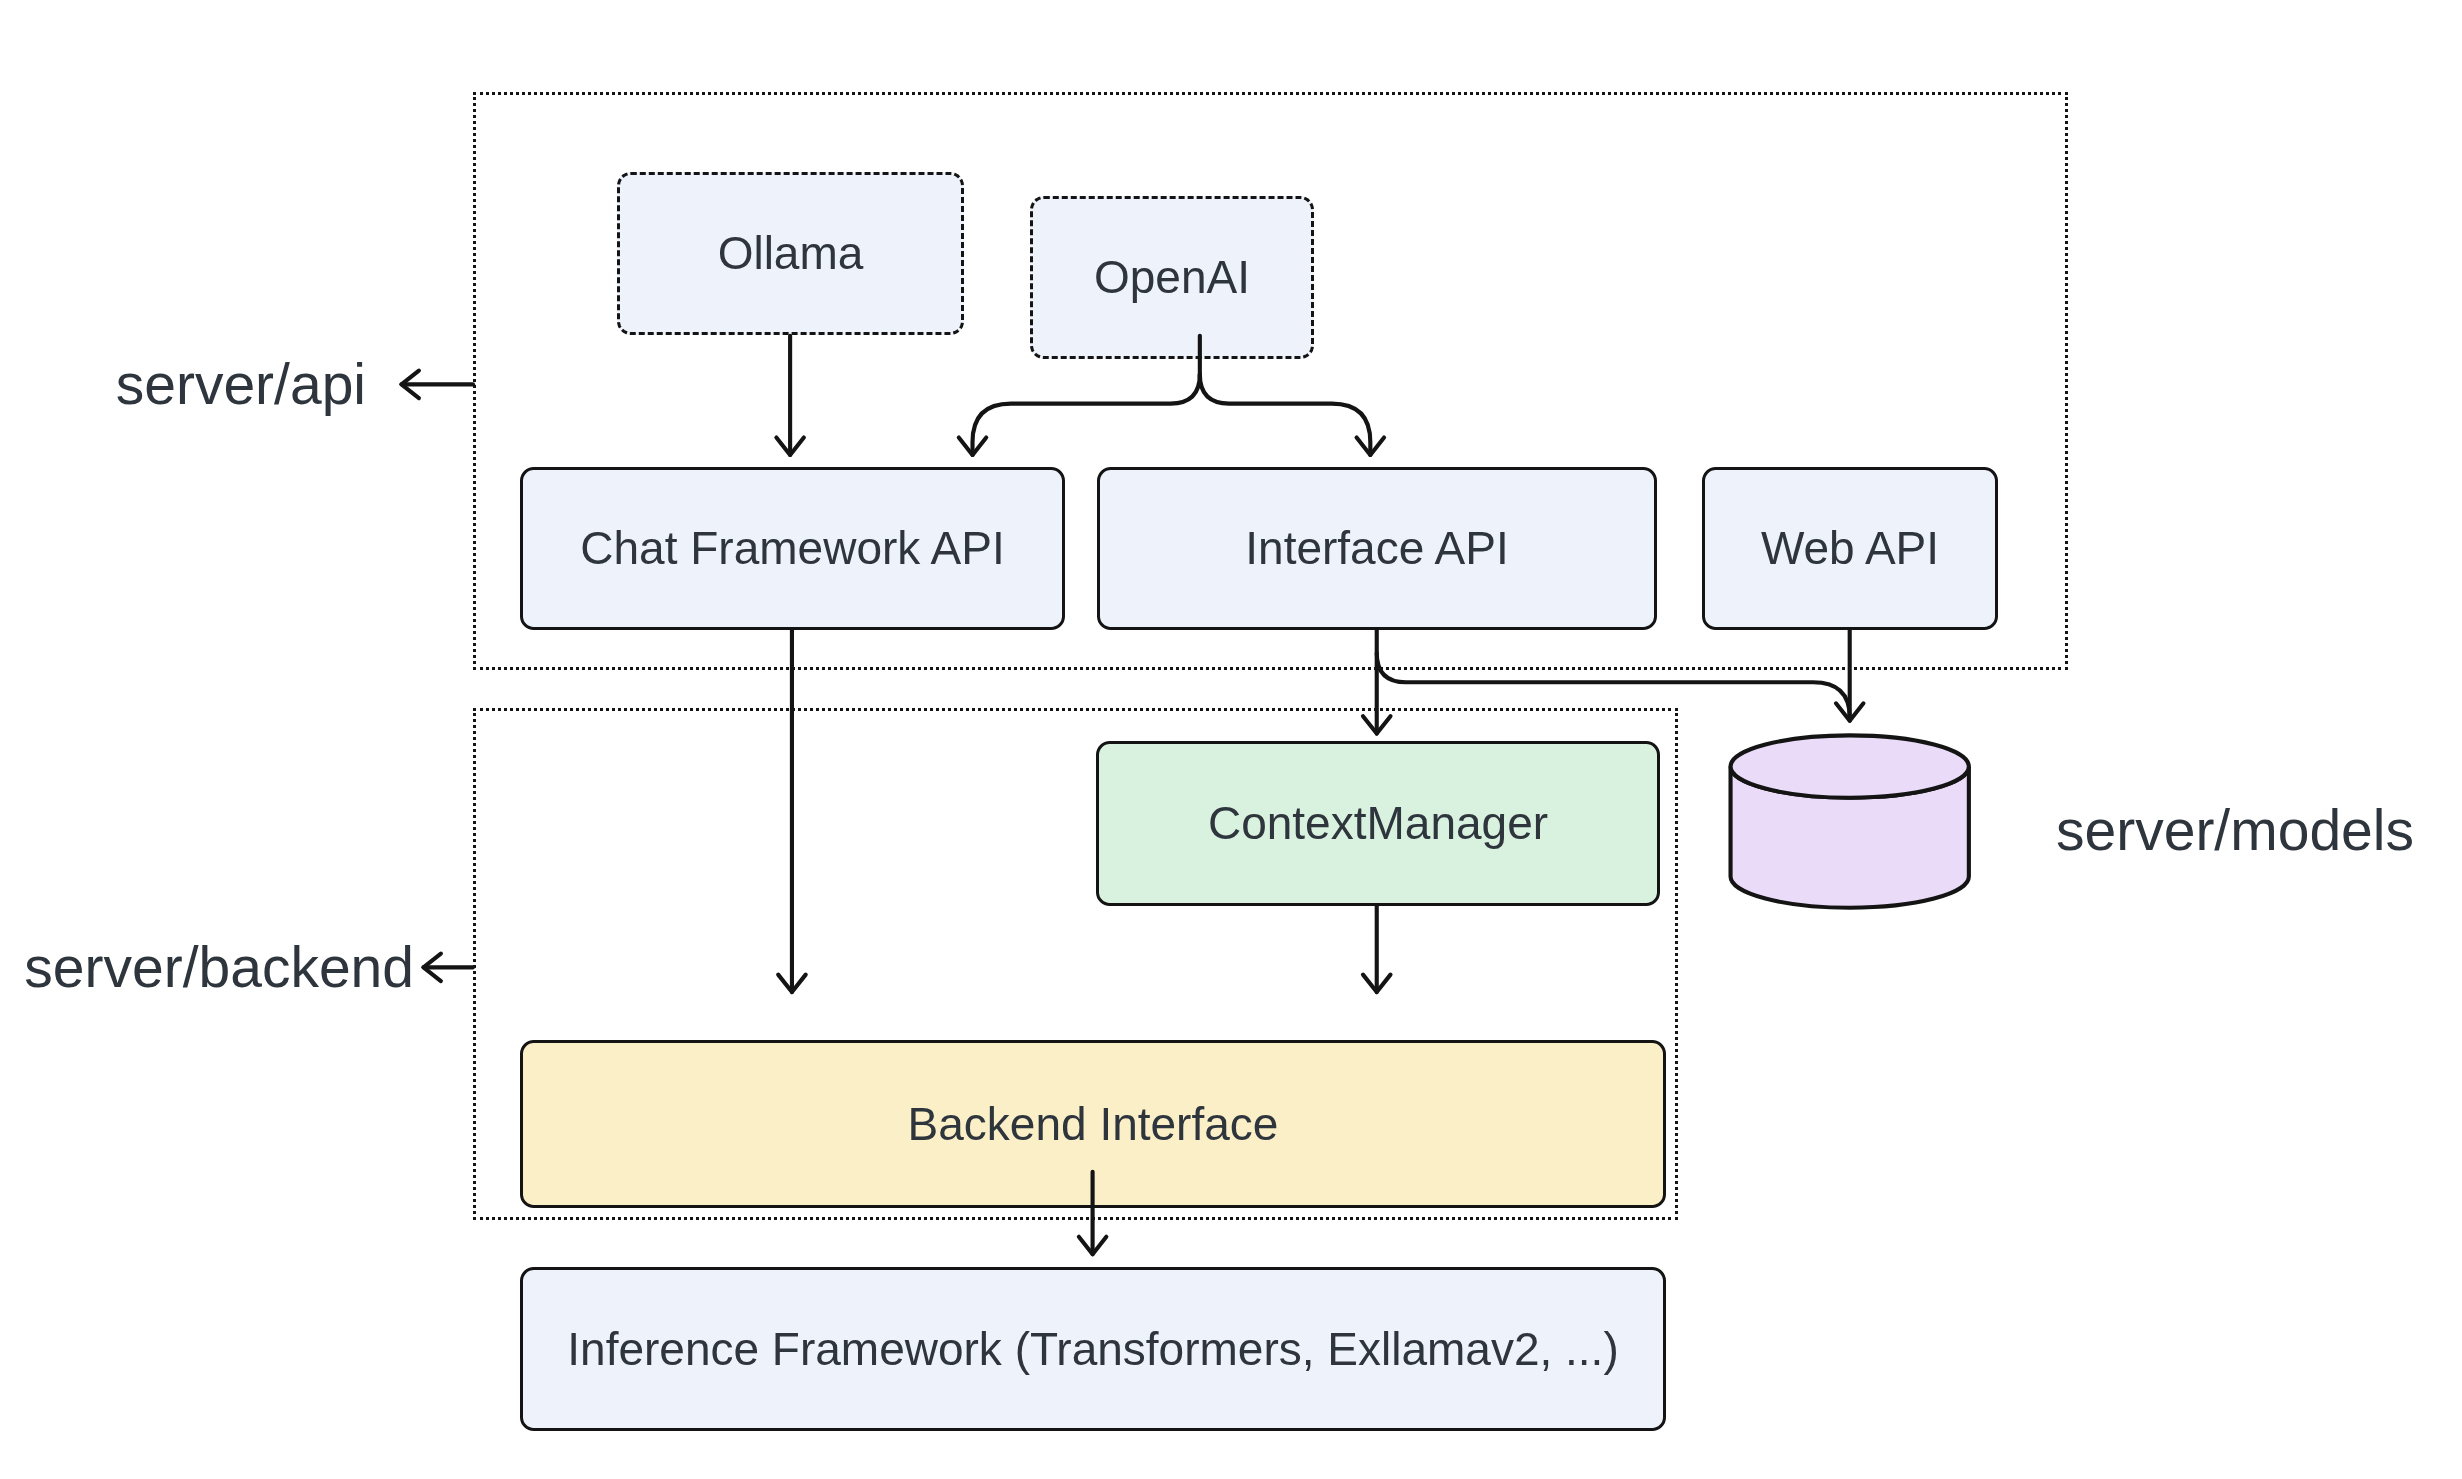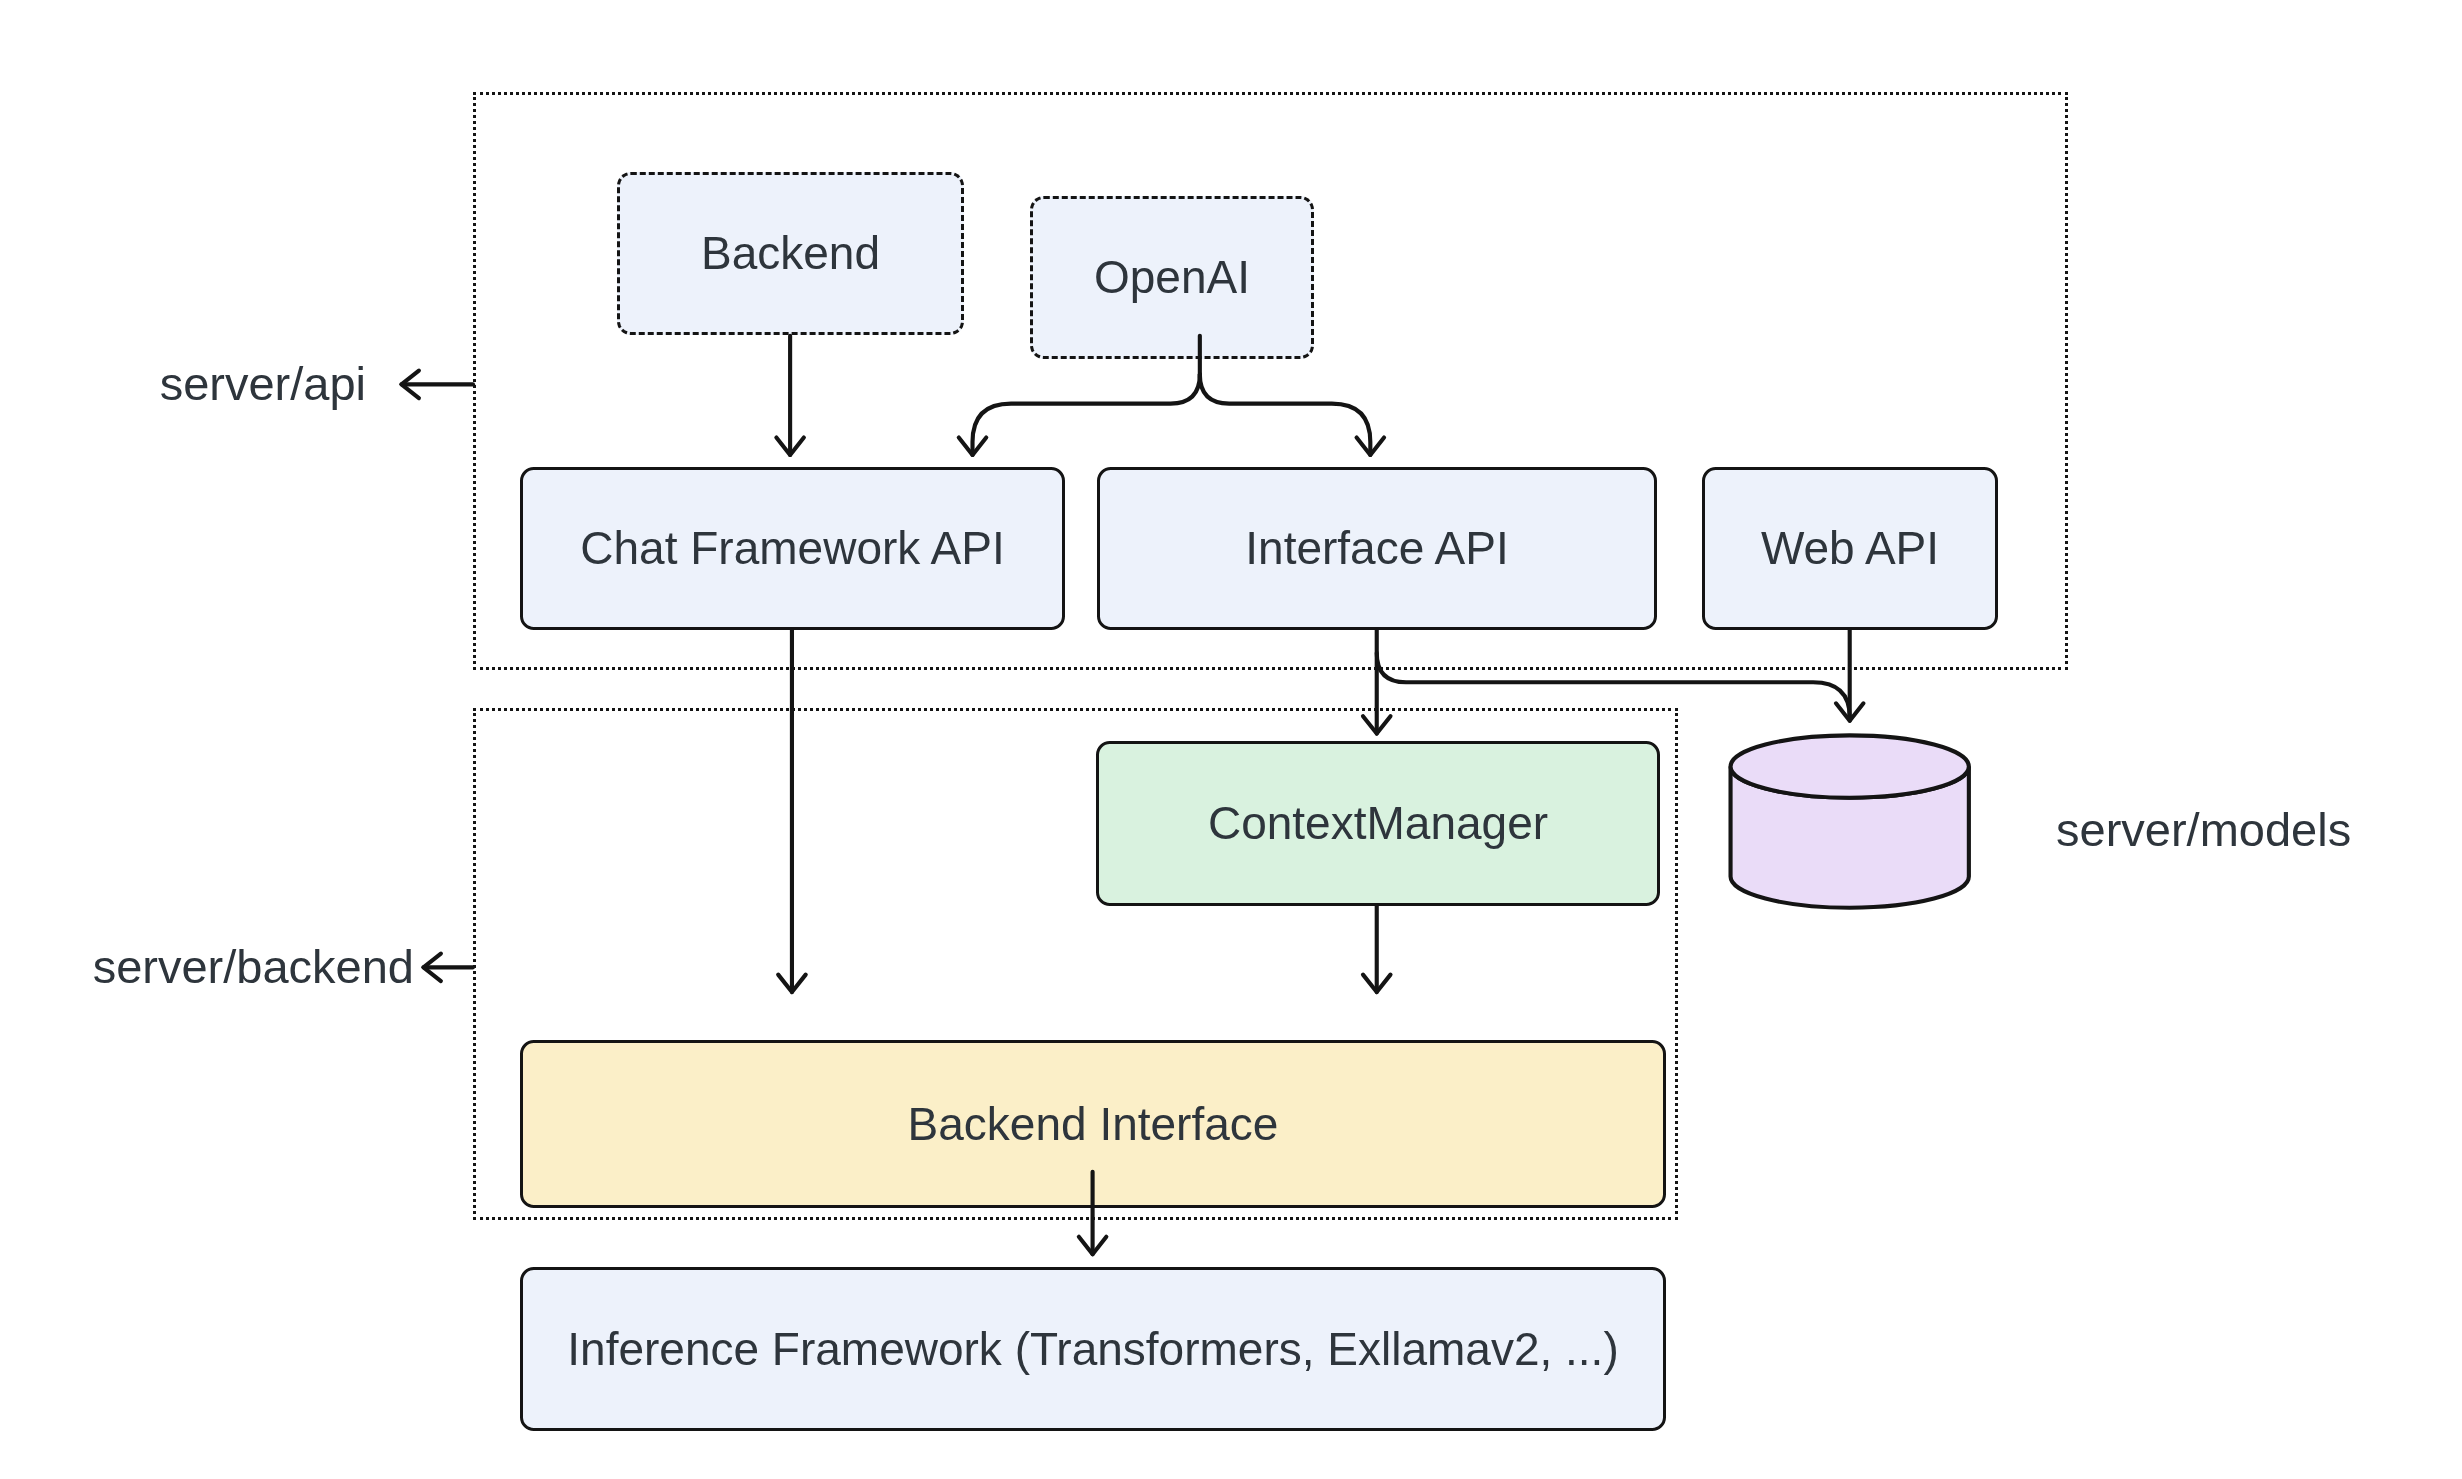--- a/index.html
+++ b/index.html
@@ -51,21 +51,21 @@
   .node-chat      { left: 520px;  top: 467px;  width: 545px;  height: 163px; }
   .node-assistant { left: 1097px; top: 467px;  width: 560px;  height: 163px; }
   .node-webapi    { left: 1702px; top: 467px;  width: 296px;  height: 163px; }
   .node-context   { left: 1096px; top: 741px;  width: 564px;  height: 165px; }
   .node-backendif { left: 520px;  top: 1004px; width: 1146px; height: 168px; margin-top: 36px; }
   .node-inference { left: 520px;  top: 1267px; width: 1146px; height: 164px; }
 
   
   .free-label {
     position: absolute;
-    font-size: 47px;
+    font-size: 57px;
     line-height: 46px;
     white-space: nowrap;
     color: #2e353c;
   }
   .label-api     { right: 2096px; top: 361px;  text-align: right; }
   .label-backend { right: 2048px; top: 944px; text-align: right; }
   .label-models  { left: 2056px;  top: 807px; }
   .label-sqlite  {
     left: 1731px; top: 805px; width: 238px;
     text-align: center; position: absolute;
@@ -98,21 +98,21 @@
 <div class="canvas">
 
   <div class="group group-api"></div>
   <div class="group group-backend"></div>
 
   <div class="free-label label-api">server/api</div>
   <div class="free-label label-backend">server/backend</div>
   <div class="free-label label-models">server/models</div>
 
   <div class="node dashed fill-blue node-ollama">
-    <span>Backend</span>
+    <span>Ollama</span>
   </div>
 
   <div class="node dashed fill-blue node-openai">
     <span>OpenAI</span>
   </div>
 
   <div class="node fill-blue node-chat">
     <span>Chat Framework API</span>
   </div>
 

